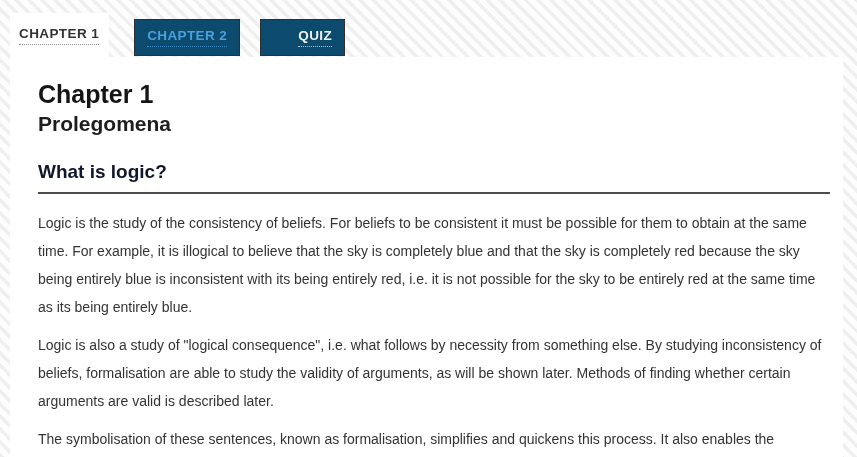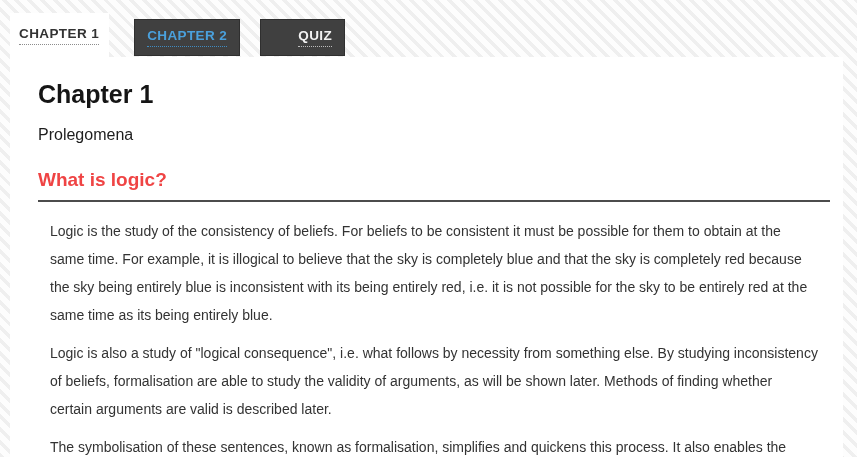--- a/index.html
+++ b/index.html
@@ -43,21 +43,21 @@
     padding-bottom: 3px;
     border-bottom: 1px dotted;
   }
   .tab-active {
     background: #ffffff;
     padding: 0 10px 0 9px;
     color: #333333;
   }
   .tab-active .tab-label { border-bottom-color: #8c8c8c; }
   .tab-dark {
-    background: #404040;
+    background: #0c4a6e;
     border: 1px solid #2f2f2f;
     margin: 6px 0 1px 25px;
     padding: 0 12px;
   }
   .tab-chapter2 { color: #4aa0dc; }
   .tab-chapter2 .tab-label { border-bottom-color: #3f8cc2; }
   .tab-quiz { color: #f2f2f2; margin-left: 20px; padding-left: 37px; }
   .tab-quiz .tab-label { border-bottom-color: #bdbdbd; }
   
   .panel {
@@ -68,35 +68,35 @@
     overflow: hidden;
   }
   .chapter-title {
     margin: 0;
     font-size: 25px;
     line-height: 1.1;
     font-weight: bold;
     color: #151515;
   }
   .chapter-subtitle {
-    margin: 17px 0 0 0;
-    font-size: 16px;
-    font-weight: 400;
+    margin: 3px 0 0 0;
+    font-size: 21px;
+    font-weight: 700;
     color: #1d1d1d;
   }
   .section-heading {
     margin: 25px 0 0 0;
     padding-bottom: 9px;
     font-size: 19px;
     font-weight: bold;
-    color: #ef4444;
+    color: #0f172a;
     border-bottom: 2px solid #4c4c4c;
   }
   .panel p {
-    margin: 10px 12px;
+    margin: 10px 0;
     font-size: 14px;
     line-height: 28px;
     color: #333333;
   }
   .panel p.first { margin-top: 15px; }
 </style>
 </head>
 <body>
 
 <div class="page-wrap">

